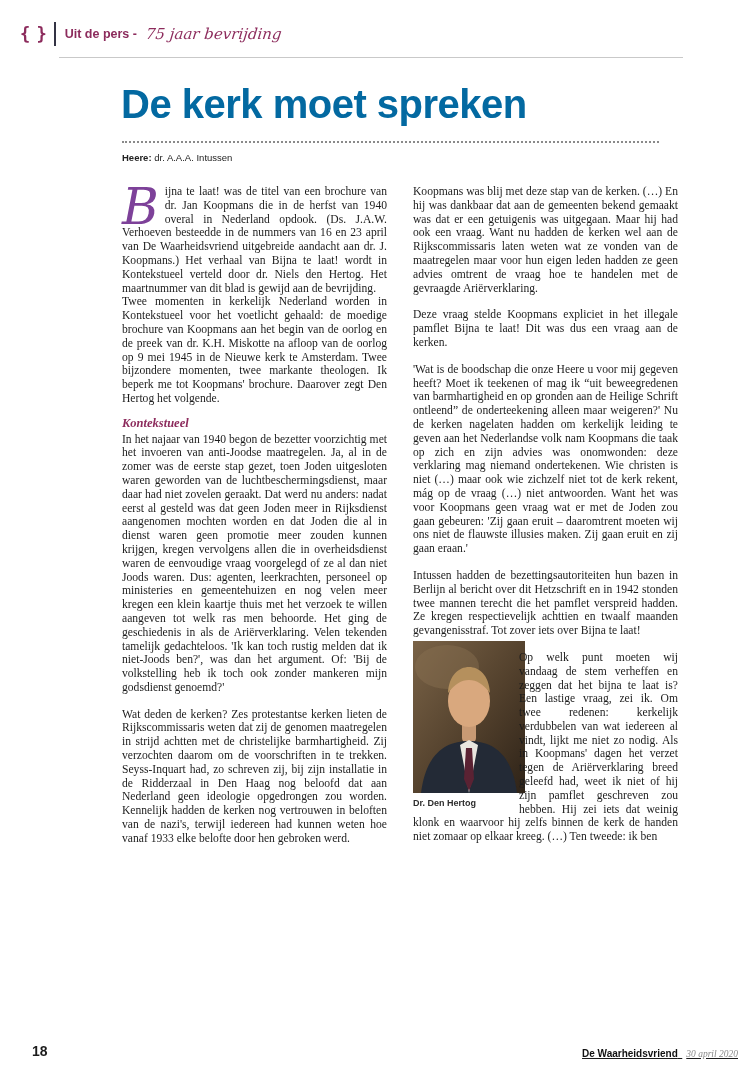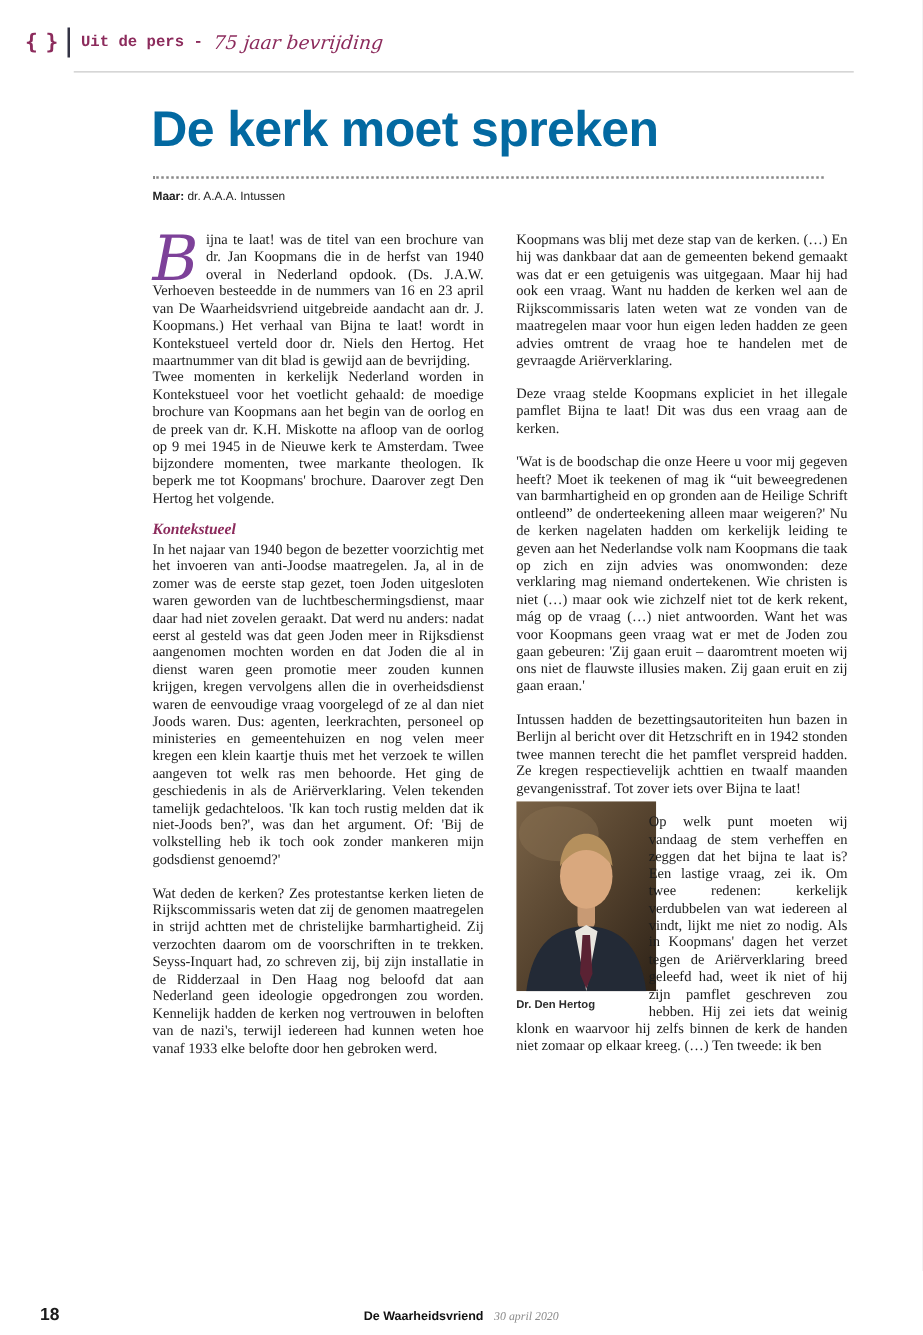--- a/index.html
+++ b/index.html
@@ -3,21 +3,21 @@
 <meta charset="utf-8">
 <style>
   html,body{margin:0;padding:0;background:#e9e9e9;}
   .page{position:relative;width:738px;height:1068px;margin:0 auto;background:#ffffff;
         font-family:"Liberation Serif",serif;color:#1c1c1c;overflow:hidden;}
 
   
   .masthead{position:absolute;top:22px;left:20px;display:flex;align-items:center;gap:9px;}
   .brace{color:var(--accent);font-weight:bold;font-size:17px;font-family:"DejaVu Sans Mono",monospace;letter-spacing:-2px;}
   .mast-bar{width:2px;height:24px;background:#333344;}
-  .mast-label{color:var(--accent);font-family:Liberation Mono, monospace;font-weight:bold;font-size:12.5px;}
+  .mast-label{color:var(--accent);font-family:Liberation Sans, sans-serif;font-weight:bold;font-size:12.5px;}
   .mast-script{color:var(--accent);font-family:"DejaVu Serif",serif;font-style:italic;font-size:15px;transform:skewX(-6deg);}
   .mast-rule{position:absolute;top:57px;left:59px;width:624px;height:1px;background:#c9c9c9;}
 
   
   .title{position:absolute;top:82px;left:121px;margin:0;font-family:"Liberation Sans",sans-serif;
          font-weight:700;font-size:40px;letter-spacing:-0.5px;color:#0369a1;}
   .dotted{position:absolute;top:141px;left:122px;width:537px;border-top:2px dotted #8a8a8a;}
   .byline{position:absolute;top:152px;left:122px;font-family:"Liberation Sans",sans-serif;font-size:9.5px;color:#222;}
   .byline-label{font-weight:bold;}
 
@@ -33,41 +33,41 @@
            font-style:italic;font-family:"DejaVu Serif",serif;}
 
   
   .photo-fig{float:left;width:96px;margin:3px 10px 2px 0;}
   .photo-fig svg{display:block;width:112px;height:152px;}
   .photo-cap{font-family:"Liberation Sans",sans-serif;font-size:9px;font-weight:bold;color:#2d2d2d;margin-top:4px;text-align:left;}
 
   
   .footer{position:absolute;top:1043px;left:0;width:738px;}
   .pageno{position:absolute;left:32px;top:0;font-family:"Liberation Sans",sans-serif;font-weight:bold;font-size:14px;}
-  .foot-center{position:absolute;left:0;right:0;top:0;text-align:center;font-family:"Liberation Sans",sans-serif;}
+  .foot-center{position:absolute;left:0;right:0;top:0;text-align:right;font-family:"Liberation Sans",sans-serif;text-decoration:underline;}
   .foot-pub{font-weight:bold;font-size:10px;color:#111;}
   .foot-date{color:#8a8a8a;font-style:italic;font-size:9.5px;margin-left:4px;font-family:"Liberation Serif",serif;}
 </style>
 </head>
 <body>
 
 <div class="page">
 
   <div class="masthead">
     <span class="brace">{ }</span>
     <span class="mast-bar"></span>
     <span class="mast-label">Uit de pers -</span>
     <span class="mast-script">75 jaar bevrijding</span>
   </div>
   <div class="mast-rule"></div>
 
   <h1 class="title">De kerk moet spreken</h1>
   <div class="dotted"></div>
   <div class="byline">
-    <span class="byline-label">Maar:</span>
+    <span class="byline-label">Heere:</span>
     <span>dr. A.A.A. Intussen</span>
   </div>
 
   <div class="columns">
     <div class="col">
         <p class="para"><span class="dropcap">B</span><span class="em">ijna te laat!</span><span> was de titel van een brochure van dr. Jan Koopmans die in de herfst van 1940 overal in Nederland opdook. (Ds. J.A.W. Verhoeven besteedde in de nummers van 16 en 23 april van </span><span class="em">De Waarheidsvriend</span><span> uitgebreide aandacht aan dr. J. Koopmans.) Het verhaal van </span><span class="em">Bijna te laat!</span><span> wordt in </span><span class="em">Kontekstueel</span><span> verteld door dr. Niels den Hertog. Het maartnummer van dit blad is gewijd aan de bevrijding.</span></p>
         <p class="para"><span>Twee momenten in kerkelijk Nederland worden in </span><span class="em">Kontekstueel</span><span> voor het voetlicht gehaald: de moedige brochure van Koopmans aan het begin van de oorlog en de preek van dr. K.H. Miskotte na afloop van de oorlog op 9 mei 1945 in de Nieuwe kerk te Amsterdam. Twee bijzondere momenten, twee markante theologen. Ik beperk me tot Koopmans' brochure. Daarover zegt Den Hertog het volgende.</span></p>
         <h3 class="subhead">Kontekstueel</h3>
         <p class="para it"><span>In het najaar van 1940 begon de bezetter voorzichtig met het invoeren van anti-Joodse maatregelen. Ja, al in de zomer was de eerste stap gezet, toen Joden uitgesloten waren geworden van de luchtbeschermingsdienst, maar daar had niet zovelen geraakt. Dat werd nu anders: nadat eerst al gesteld was dat geen Joden meer in Rijksdienst aangenomen mochten worden en dat Joden die al in dienst waren geen promotie meer zouden kunnen krijgen, kregen vervolgens allen die in overheidsdienst waren de eenvoudige vraag voorgelegd of ze al dan niet Joods waren. Dus: agenten, leerkrachten, personeel op ministeries en gemeentehuizen en nog velen meer kregen een klein kaartje thuis met het verzoek te willen aangeven tot welk ras men behoorde. Het ging de geschiedenis in als de Ariërverklaring. Velen tekenden tamelijk gedachteloos. 'Ik kan toch rustig melden dat ik niet-Joods ben?', was dan het argument. Of: 'Bij de volkstelling heb ik toch ook zonder mankeren mijn godsdienst genoemd?'</span></p>
         <p class="para it gap"><span>Wat deden de kerken? Zes protestantse kerken lieten de Rijkscommissaris weten dat zij de genomen maatregelen in strijd achtten met de christelijke barmhartigheid. Zij verzochten daarom om de voorschriften in te trekken. Seyss-Inquart had, zo schreven zij, bij zijn installatie in de Ridderzaal in Den Haag nog beloofd dat aan Nederland geen ideologie opgedrongen zou worden. Kennelijk hadden de kerken nog vertrouwen in beloften van de nazi's, terwijl iedereen had kunnen weten hoe vanaf 1933 elke belofte door hen gebroken werd.</span></p>

